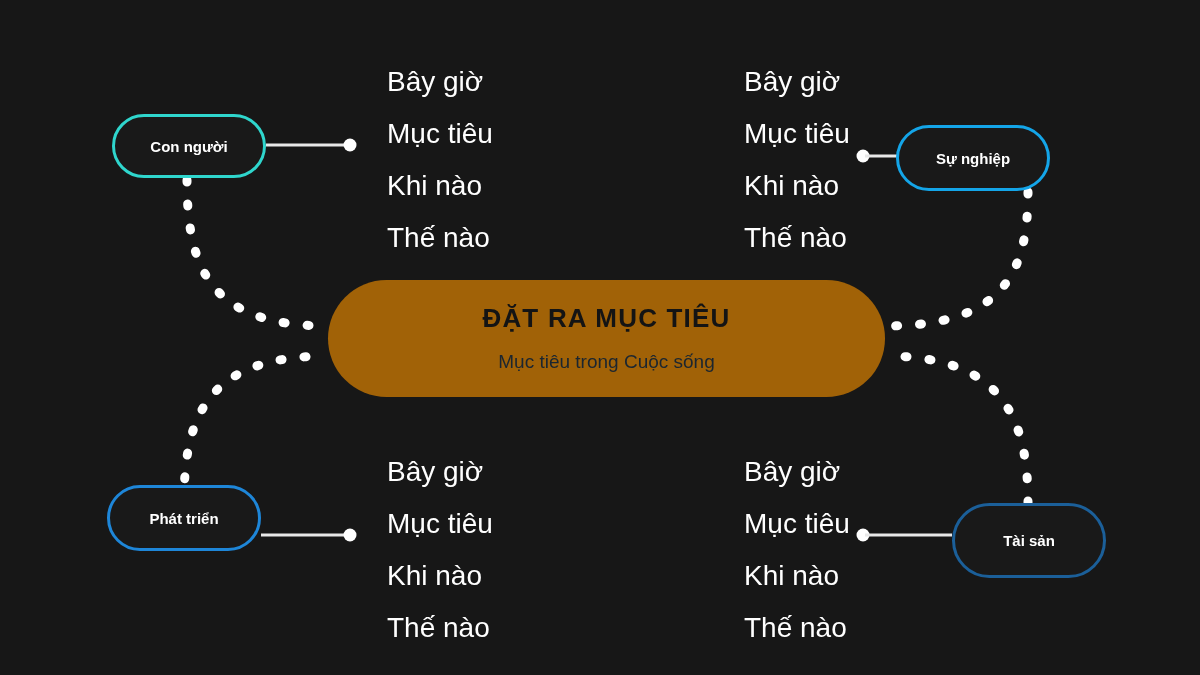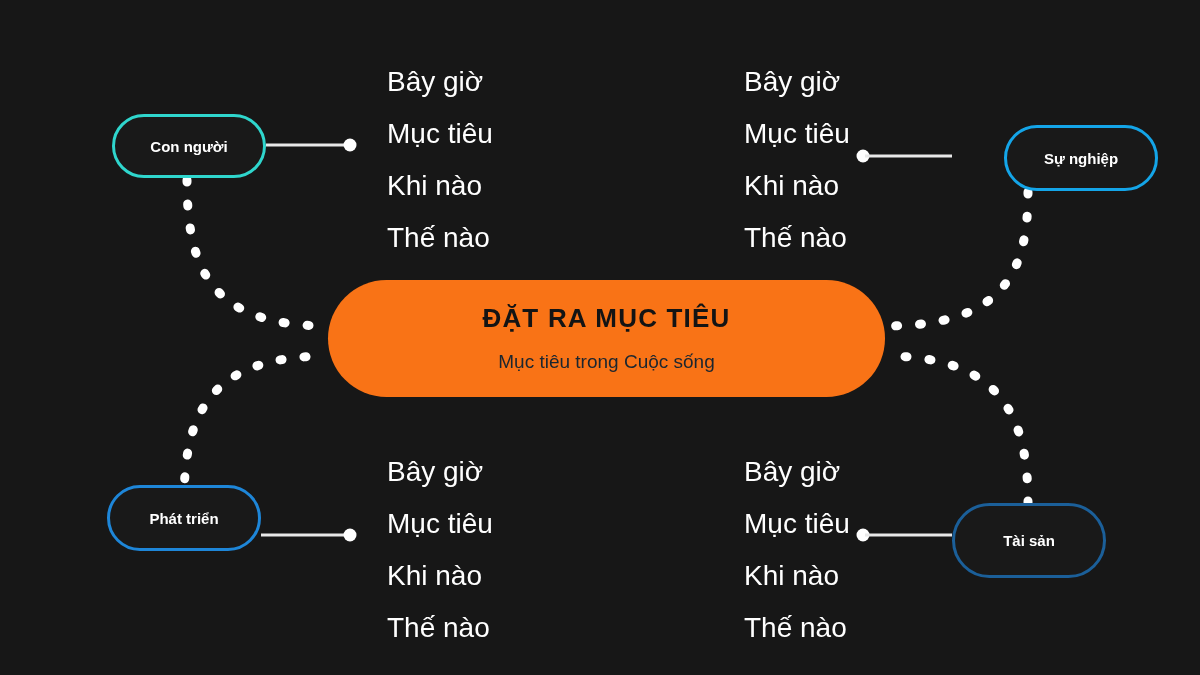--- a/index.html
+++ b/index.html
@@ -25,21 +25,21 @@
     pointer-events: none;
   }
 
   
   .center-node {
     position: absolute;
     left: 328px;
     top: 280px;
     width: 557px;
     height: 117px;
-    background: #f97316;
+    background: #a16207;
     border-radius: 60px;
     display: flex;
     flex-direction: column;
     align-items: center;
     justify-content: center;
     box-sizing: border-box;
   }
   .center-title {
     color: #141414;
     font-size: 26px;
@@ -68,21 +68,21 @@
     justify-content: center;
   }
   .branch-label {
     color: #ffffff;
     font-size: 15px;
     font-weight: bold;
     white-space: nowrap;
   }
 
   .node-con-nguoi  { left: 112px; top: 114px; width: 154px; height: 64px; border-color: #2fd6cd; }
-  .node-su-nghiep  { left: 1004px; top: 125px; width: 154px; height: 66px; border-color: #14a5e8; }
+  .node-su-nghiep  { left: 896px; top: 125px; width: 154px; height: 66px; border-color: #14a5e8; }
   .node-phat-trien { left: 107px; top: 485px; width: 154px; height: 66px; border-color: #1e86d8; }
   .node-tai-san    { left: 952px; top: 503px; width: 154px; height: 75px; border-color: #1b5f99; }
 
   
   .list-group {
     position: absolute;
   }
   .list-item {
     color: #ffffff;
     font-size: 28px;

